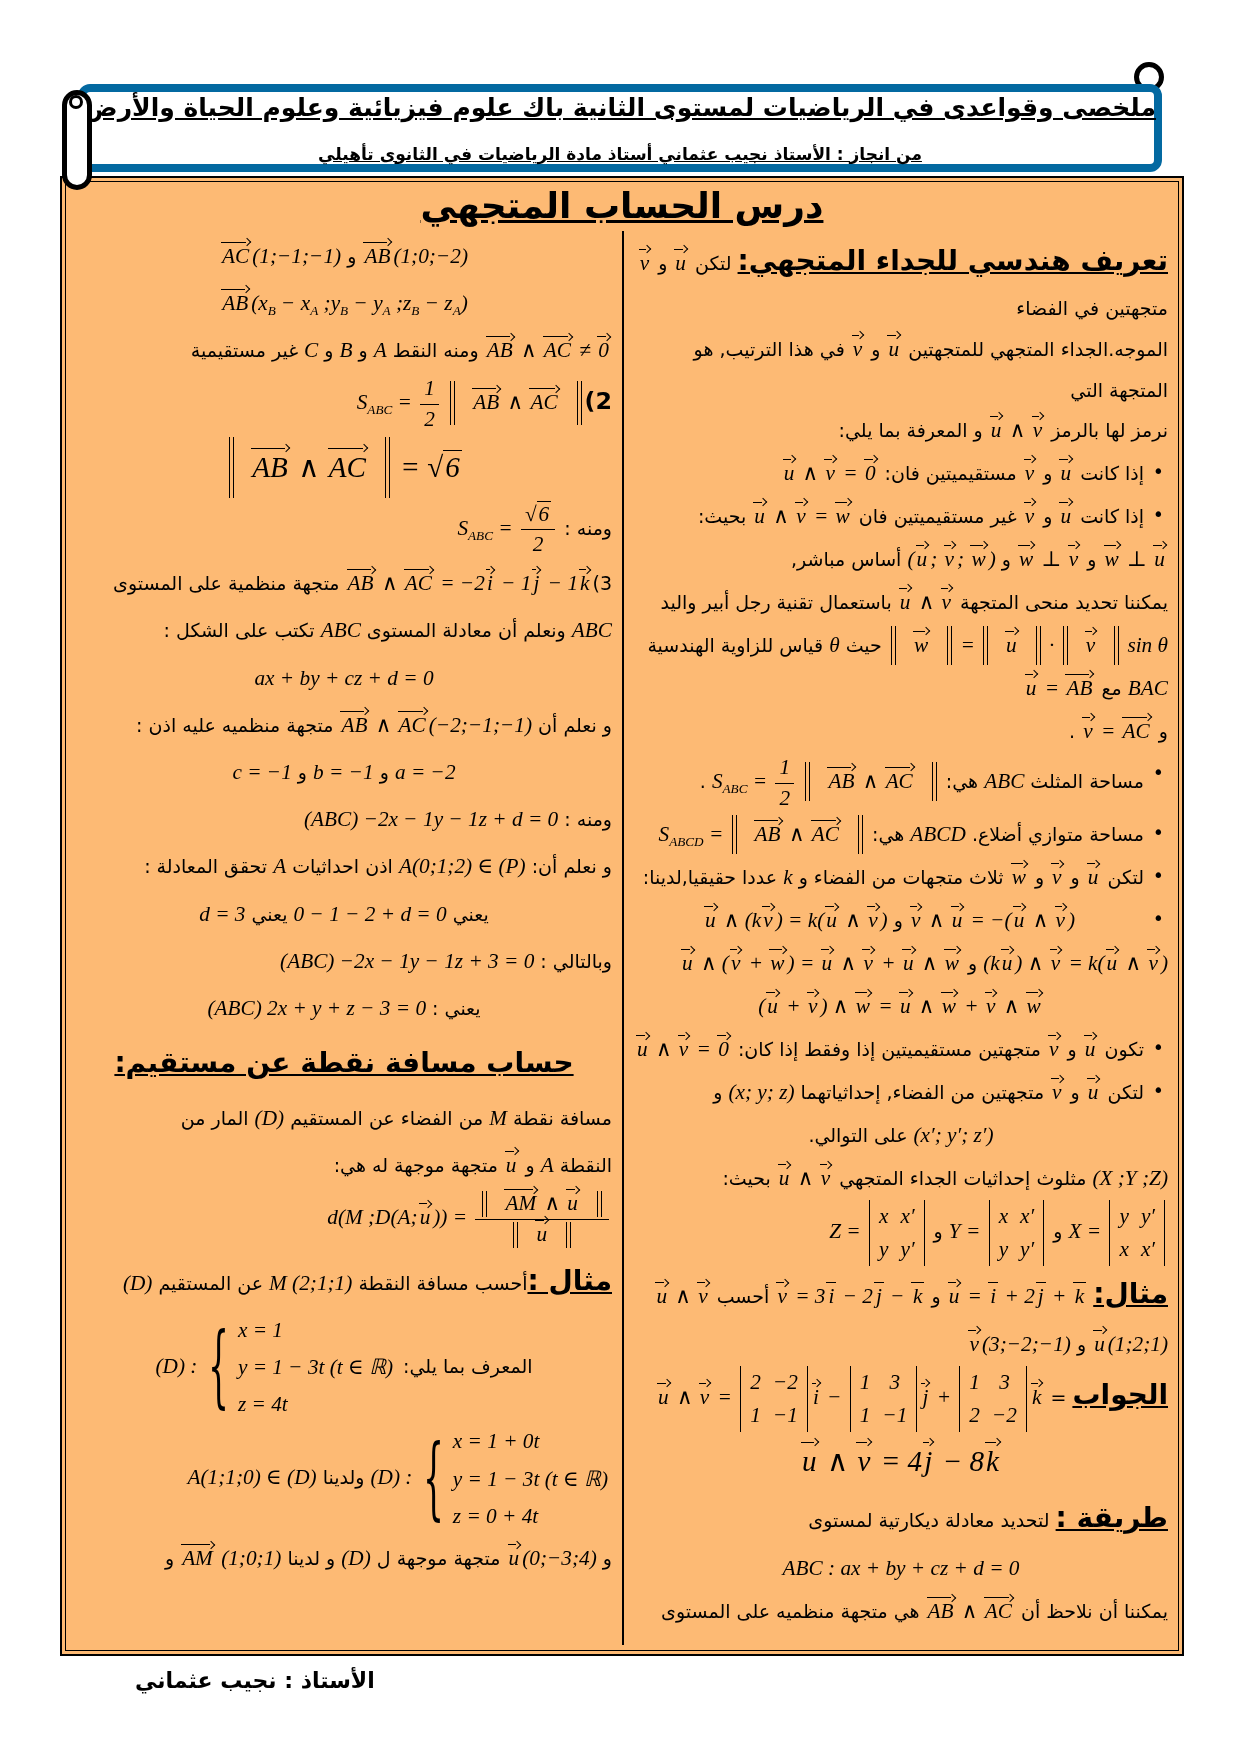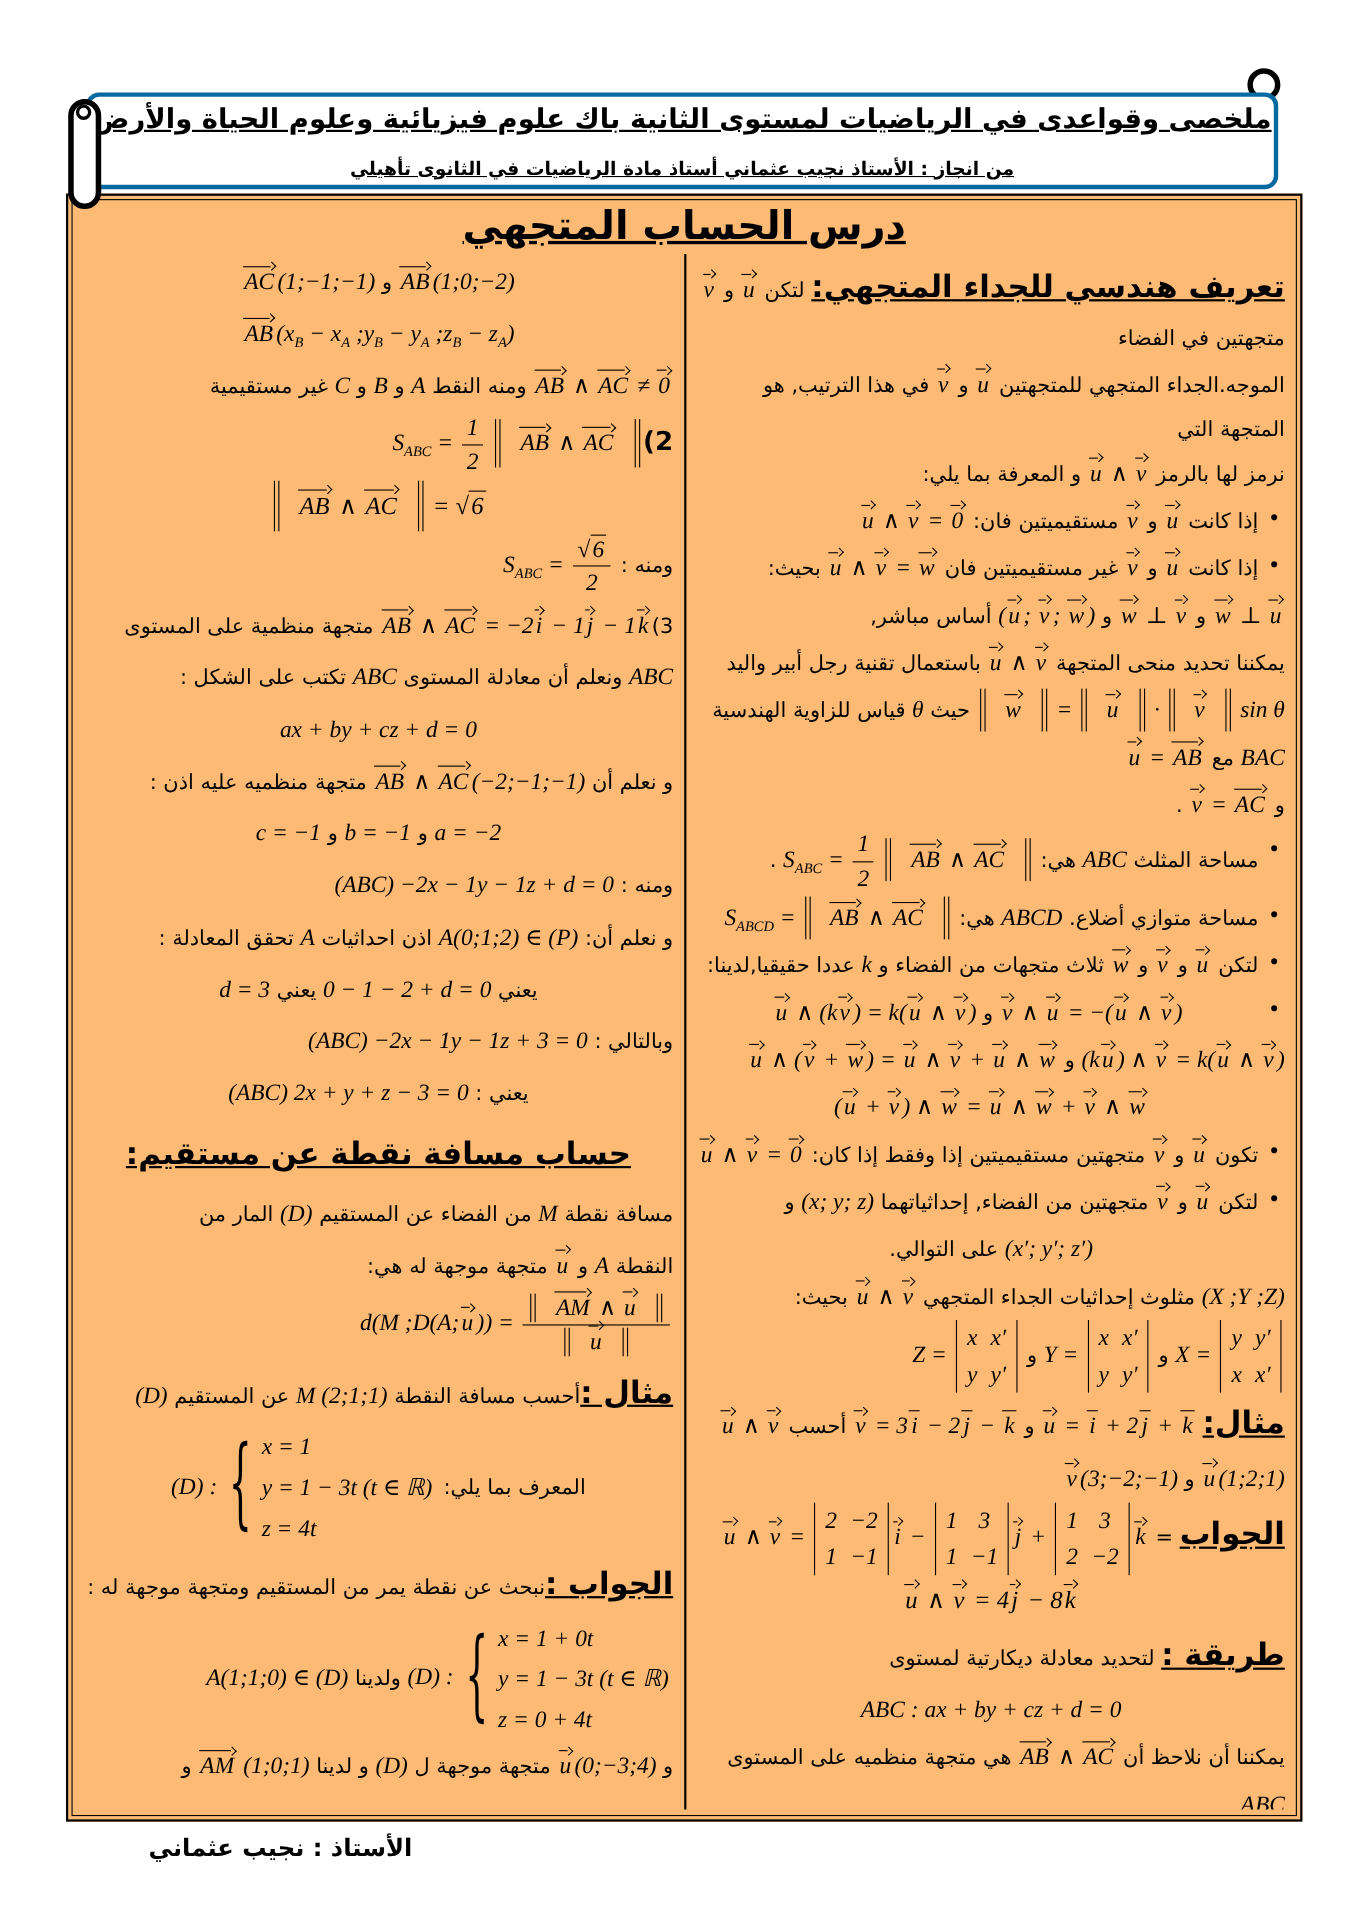--- a/index.html
+++ b/index.html
@@ -1,20 +1,20 @@
 <!DOCTYPE html>
 <html lang="ar"><head>
 <meta charset="utf-8">
 <style>
   html,body{margin:0;padding:0;background:#e8e8e8;}
   .page{position:relative;width:1240px;height:1754px;background:#ffffff;color:#000;
         font-family:"DejaVu Sans",sans-serif;direction:rtl;overflow:hidden;margin:0 auto;}
 
   
-  .banner{position:absolute;left:78px;top:84px;width:1084px;height:88px;border:4px solid #0369a1;
+  .banner{position:absolute;left:78px;top:84px;width:1084px;height:88px;border:8px solid #0369a1;
           border-radius:12px;background:#fff;z-index:2;display:flex;flex-direction:column;
           align-items:center;justify-content:center;gap:22px;box-sizing:border-box;}
   .b1{font-size:25px;font-weight:bold;text-decoration:underline;white-space:nowrap;}
   .b2{font-size:17px;font-weight:bold;text-decoration:underline;white-space:nowrap;}
   .curl{position:absolute;left:1134px;top:62px;width:20px;height:20px;border:5px solid #000;
         border-radius:50%;z-index:1;background:#fff;}
   .roll{position:absolute;left:62px;top:90px;width:30px;height:100px;border:5px solid #000;
         border-radius:16px;background:#fff;z-index:3;box-sizing:border-box;}
   .roll-dot{position:absolute;left:69px;top:95px;width:8px;height:8px;border:3px solid #000;
         border-radius:50%;z-index:4;background:#fff;}
@@ -27,21 +27,21 @@
          margin-top:0;line-height:1.35;}
   .cols{display:flex;direction:rtl;align-items:stretch;height:calc(100% - 54px);}
   .col{box-sizing:border-box;padding:2px 10px;overflow:hidden;}
   .col-r{width:556px;border-left:2px solid #000;}
   .col-l{flex:1;}
 
   
   .ln{font-size:19px;line-height:2.02;text-align:right;}
   .col-l .ln{line-height:2.22;}
   .c{text-align:center;}
-  .big{font-size:20px;}
+  .big{font-size:26px;}
   .bl{position:relative;padding-right:24px;}
   .bl::before{content:"•";position:absolute;right:4px;top:0;}
   .hd{font-weight:bold;font-size:28px;text-decoration:underline;text-align:right;}
   .bigb{font-weight:bold;font-size:1.25em;}
 
   
   .ltr{direction:ltr;unicode-bidi:isolate;font-family:"Liberation Serif","DejaVu Serif",serif;
        font-style:italic;white-space:nowrap;font-size:1.12em;}
   sub{font-size:0.62em;}
   .vec{position:relative;display:inline-block;margin:0 2px 0 1px;padding:3px 1px 0;line-height:1.1;}
@@ -174,21 +174,20 @@
             <div class="ln">النقطة <span class="ltr">A</span> و <span class="ltr"><span class="vec">u</span></span> متجهة موجهة له هي: <span class="ltr">d(M ;D(A;<span class="vec">u</span>)) = <span class="frac"><span class="num"><span class="nrm"><span class="vec">AM</span> ∧ <span class="vec">u</span></span></span><span class="den"><span class="nrm"><span class="vec">u</span></span></span></span></span></div>
             <div class="ln"><span class="hd">مثال :</span>أحسب مسافة النقطة <span class="ltr">M (2;1;1)</span> عن المستقيم <span class="ltr">(D)</span></div>
             <div class="ln c">المعرف بما يلي: <span class="ltr">(D) : <span class="sys">
                   <span class="brace">{</span>
                   <span class="body">
                     <span>x = 1</span>
                     <span>y = 1 − 3t (t ∈ ℝ)</span>
                     <span>z = 4t</span>
                   </span>
                 </span></span></div>
-            <div class="ln"><span class="hd">الجواب :</span>نبحث عن نقطة يمر من المستقيم ومتجهة موجهة له :</div>
             <div class="ln"><span class="ltr">(D) : <span class="sys">
                   <span class="brace">{</span>
                   <span class="body">
                     <span>x = 1 + 0t</span>
                     <span>y = 1 − 3t (t ∈ ℝ)</span>
                     <span>z = 0 + 4t</span>
                   </span>
                 </span></span> ولدينا <span class="ltr">A(1;1;0) ∈ (D)</span></div>
             <div class="ln">و <span class="ltr"><span class="vec">u</span>(0;−3;4)</span> متجهة موجهة ل <span class="ltr">(D)</span> و لدينا <span class="ltr"><span class="vec">AM</span> (1;0;1)</span> و</div>
           </div>

